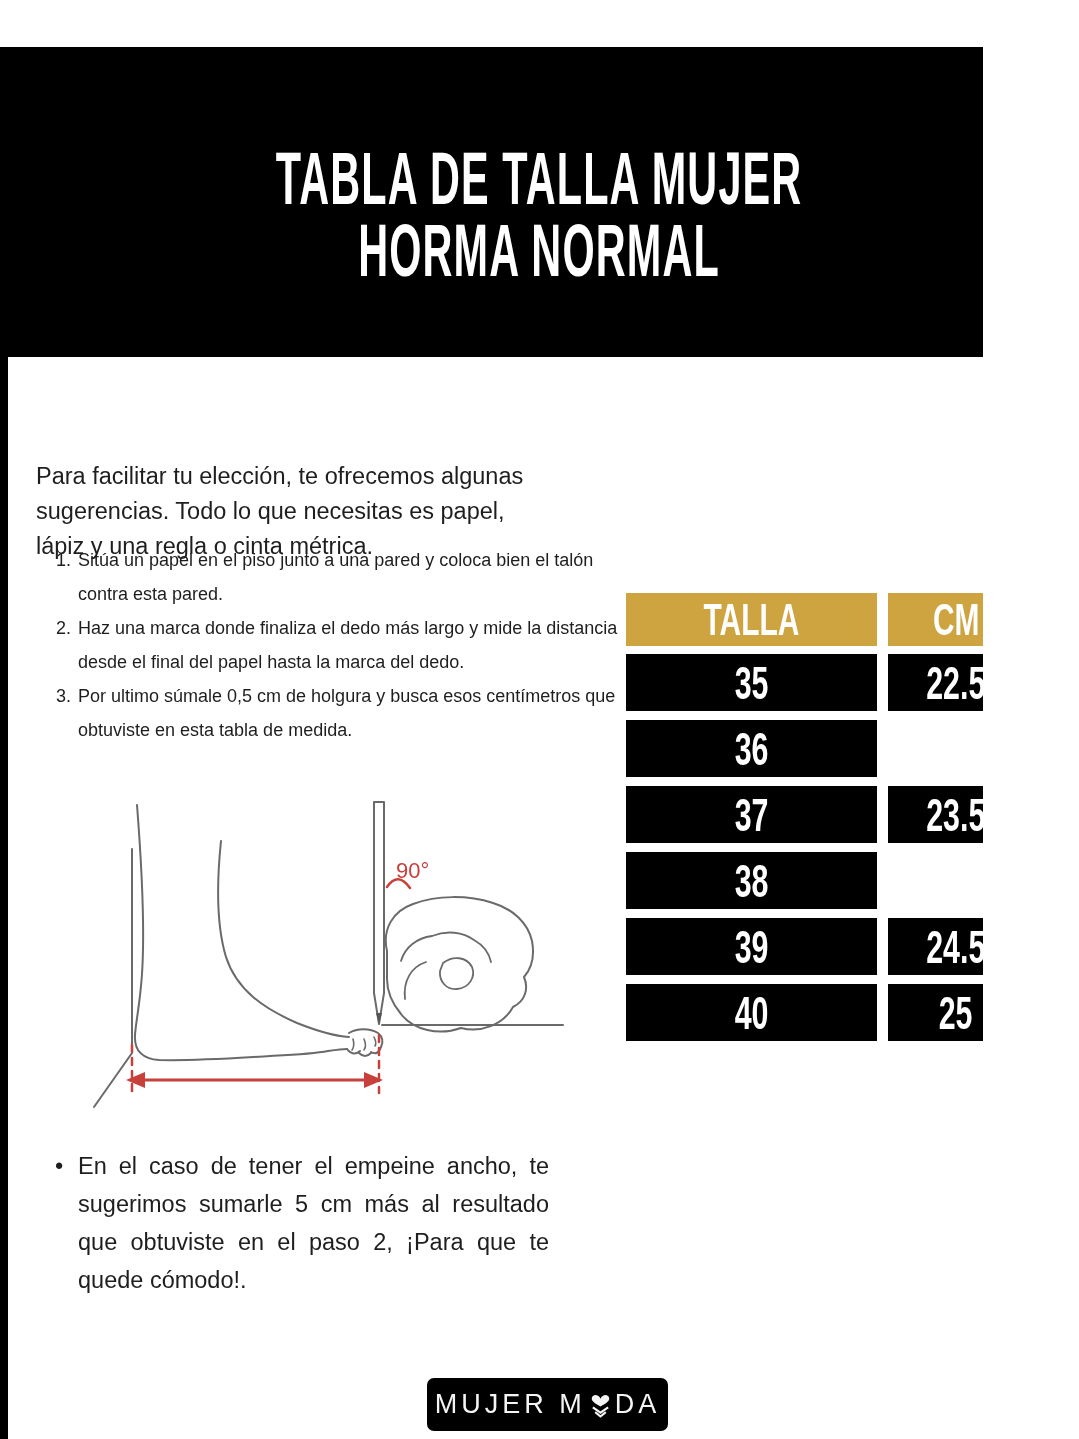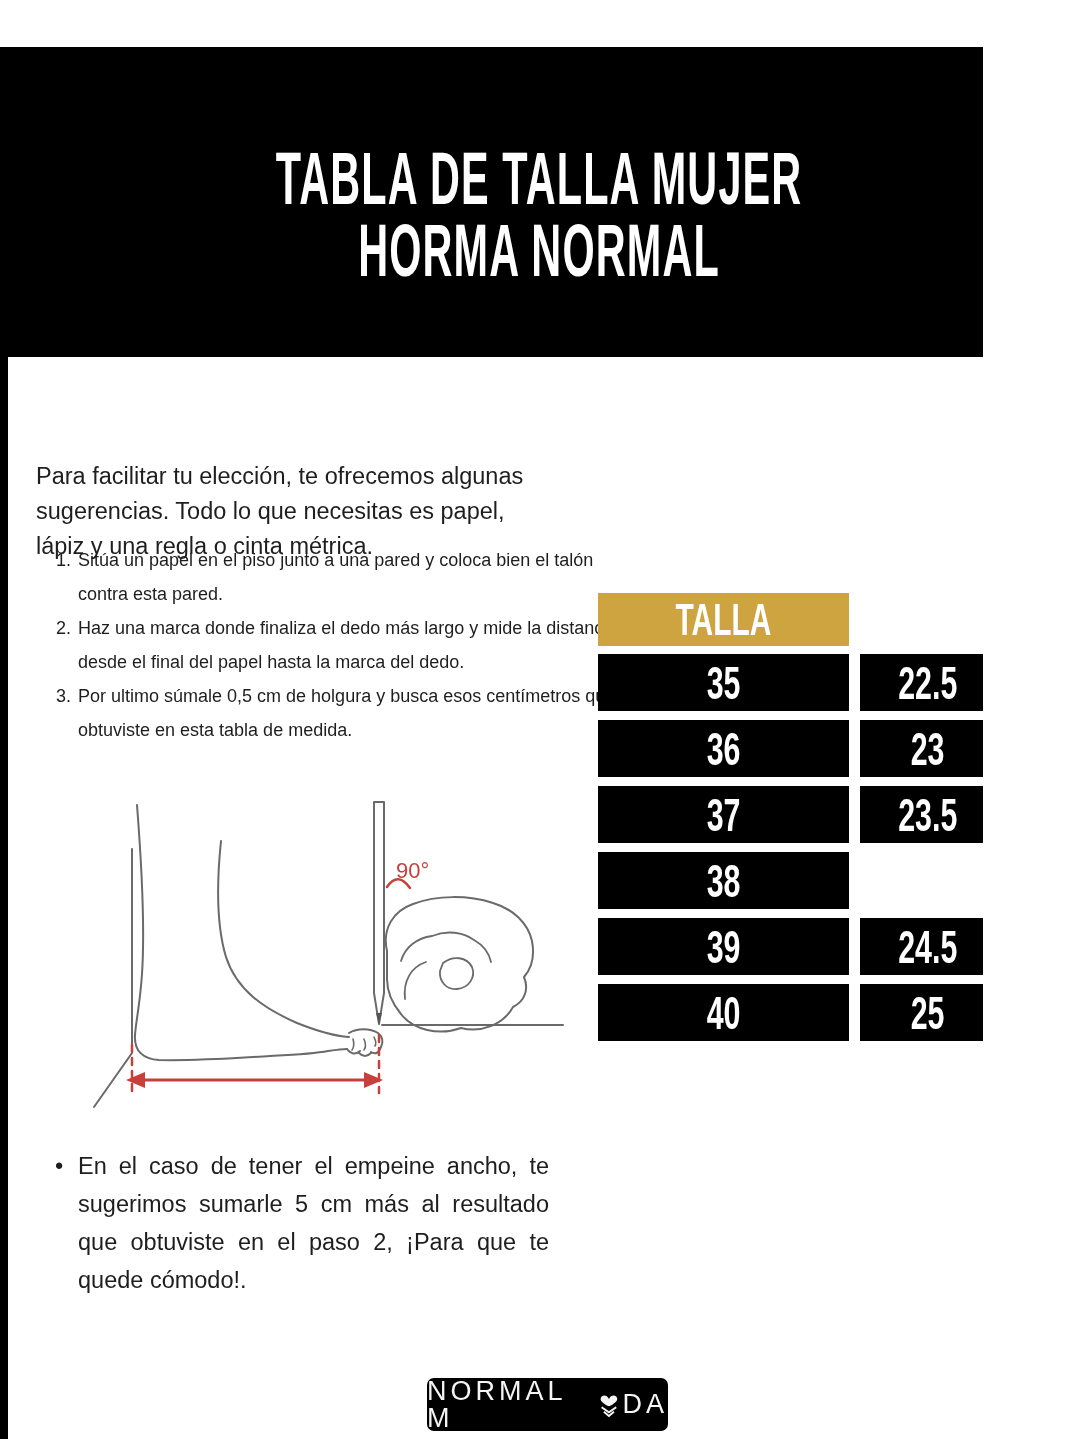--- a/index.html
+++ b/index.html
@@ -10,21 +10,21 @@
   .panel{position:absolute;left:8px;top:310px;width:1062px;height:1112px;background:#ffffff;}
 
   .title{position:absolute;left:0;top:96px;width:1079px;display:flex;flex-direction:column;align-items:center;color:#ffffff;}
   .title .line{display:inline-block;font-weight:700;font-size:74px;line-height:72px;letter-spacing:2px;transform:scaleX(0.56);transform-origin:50% 50%;white-space:nowrap;}
 
   .intro{position:absolute;left:36px;top:388px;width:520px;font-size:23.5px;line-height:35px;}
 
   ol.steps{position:absolute;left:36px;top:496px;width:548px;margin:0;padding:0 0 0 40px;font-size:18px;line-height:34px;}
   ol.steps li{margin:0;padding:0 0 0 2px;}
 
-  .size-table{position:absolute;left:564px;top:546px;width:398px;padding-left:34px;}
+  .size-table{position:absolute;left:592px;top:546px;width:398px;padding-left:34px;}
   .trow{display:flex;}
   .trow + .trow{margin-top:9px;}
   .trow.head{margin-bottom:-1px;}
   .cell{display:flex;align-items:center;justify-content:center;color:#ffffff;}
   .cell-talla{width:251px;}
   .cell-cm{width:136px;margin-left:11px;}
   .head .cell{height:53px;background:#CDA43F;}
   .body .cell{height:57px;background:#000000;}
   .cond{display:inline-block;transform:scaleX(0.68);transform-origin:50% 50%;white-space:nowrap;font-weight:700;}
   .head .cond{font-size:44px;}
@@ -60,35 +60,35 @@
     <li>Sitúa un papel en el piso junto a una pared y coloca bien el talón contra esta pared.</li>
     <li>Haz una marca donde finaliza el dedo más largo y mide la distancia desde el final del papel hasta la marca del dedo.</li>
     <li>Por ultimo súmale 0,5 cm de holgura y busca esos centímetros que obtuviste en esta tabla de medida.</li>
   </ol>
 
   <div class="size-table">
     <div class="trow head">
       <div class="cell cell-talla">
           <span class="cond">TALLA</span>
         </div>
+      <div class="cell cell-cm">
+          <span class="cond">CM</span>
+        </div>
     </div>
     <div class="trow body">
       <div class="cell cell-talla">
           <span class="cond">35</span>
         </div>
       <div class="cell cell-cm">
           <span class="cond">22.5</span>
         </div>
     </div>
     <div class="trow body">
       <div class="cell cell-talla">
           <span class="cond">36</span>
-        </div>
-      <div class="cell cell-cm">
-          <span class="cond">23</span>
         </div>
     </div>
     <div class="trow body">
       <div class="cell cell-talla">
           <span class="cond">37</span>
         </div>
       <div class="cell cell-cm">
           <span class="cond">23.5</span>
         </div>
     </div>
@@ -143,21 +143,21 @@
     <path d="M302,88 Q313,72 325,89" stroke="#C8403C" stroke-width="2.5"></path>
     <text x="311" y="79" fill="#C8403C" stroke="none" font-size="22" font-family="Liberation Sans, sans-serif">90°</text>
   </svg>
 
   <div class="note">
     <span class="dot">•</span>
     <p class="txt">En el caso de tener el empeine ancho, te sugerimos sumarle 5 cm más al resultado que obtuviste en el paso 2, ¡Para que te quede cómodo!.</p>
   </div>
 
   <div class="logo">
-    <span class="brand">NORMAL M</span>
+    <span class="brand">MUJER M</span>
     <svg viewBox="0 0 24 27" width="23" height="26">
       <path d="M12,7 C10,2 4,2 3,6 C2,9 6,12 12,15 C18,12 22,9 21,6 C20,2 14,2 12,7 Z" fill="#f4f4f4" stroke="none"></path>
       <path d="M4,16 L12,21.5 L20,16" stroke="#f4f4f4" stroke-width="2.2" fill="none"></path>
       <path d="M6.5,21 L12,25.5 L17.5,21" stroke="#f4f4f4" stroke-width="2.2" fill="none"></path>
     </svg>
     <span class="brand">DA</span>
   </div>
 
 </div>
 

